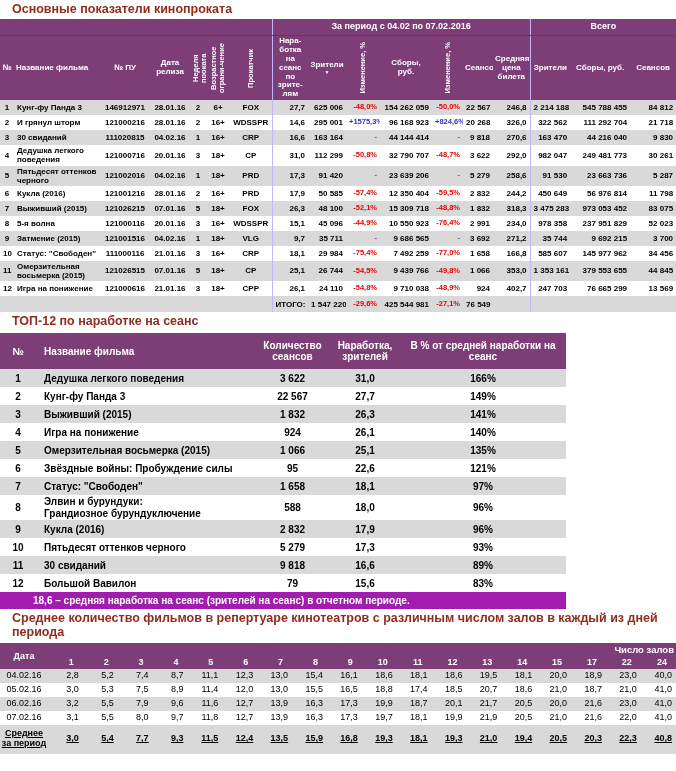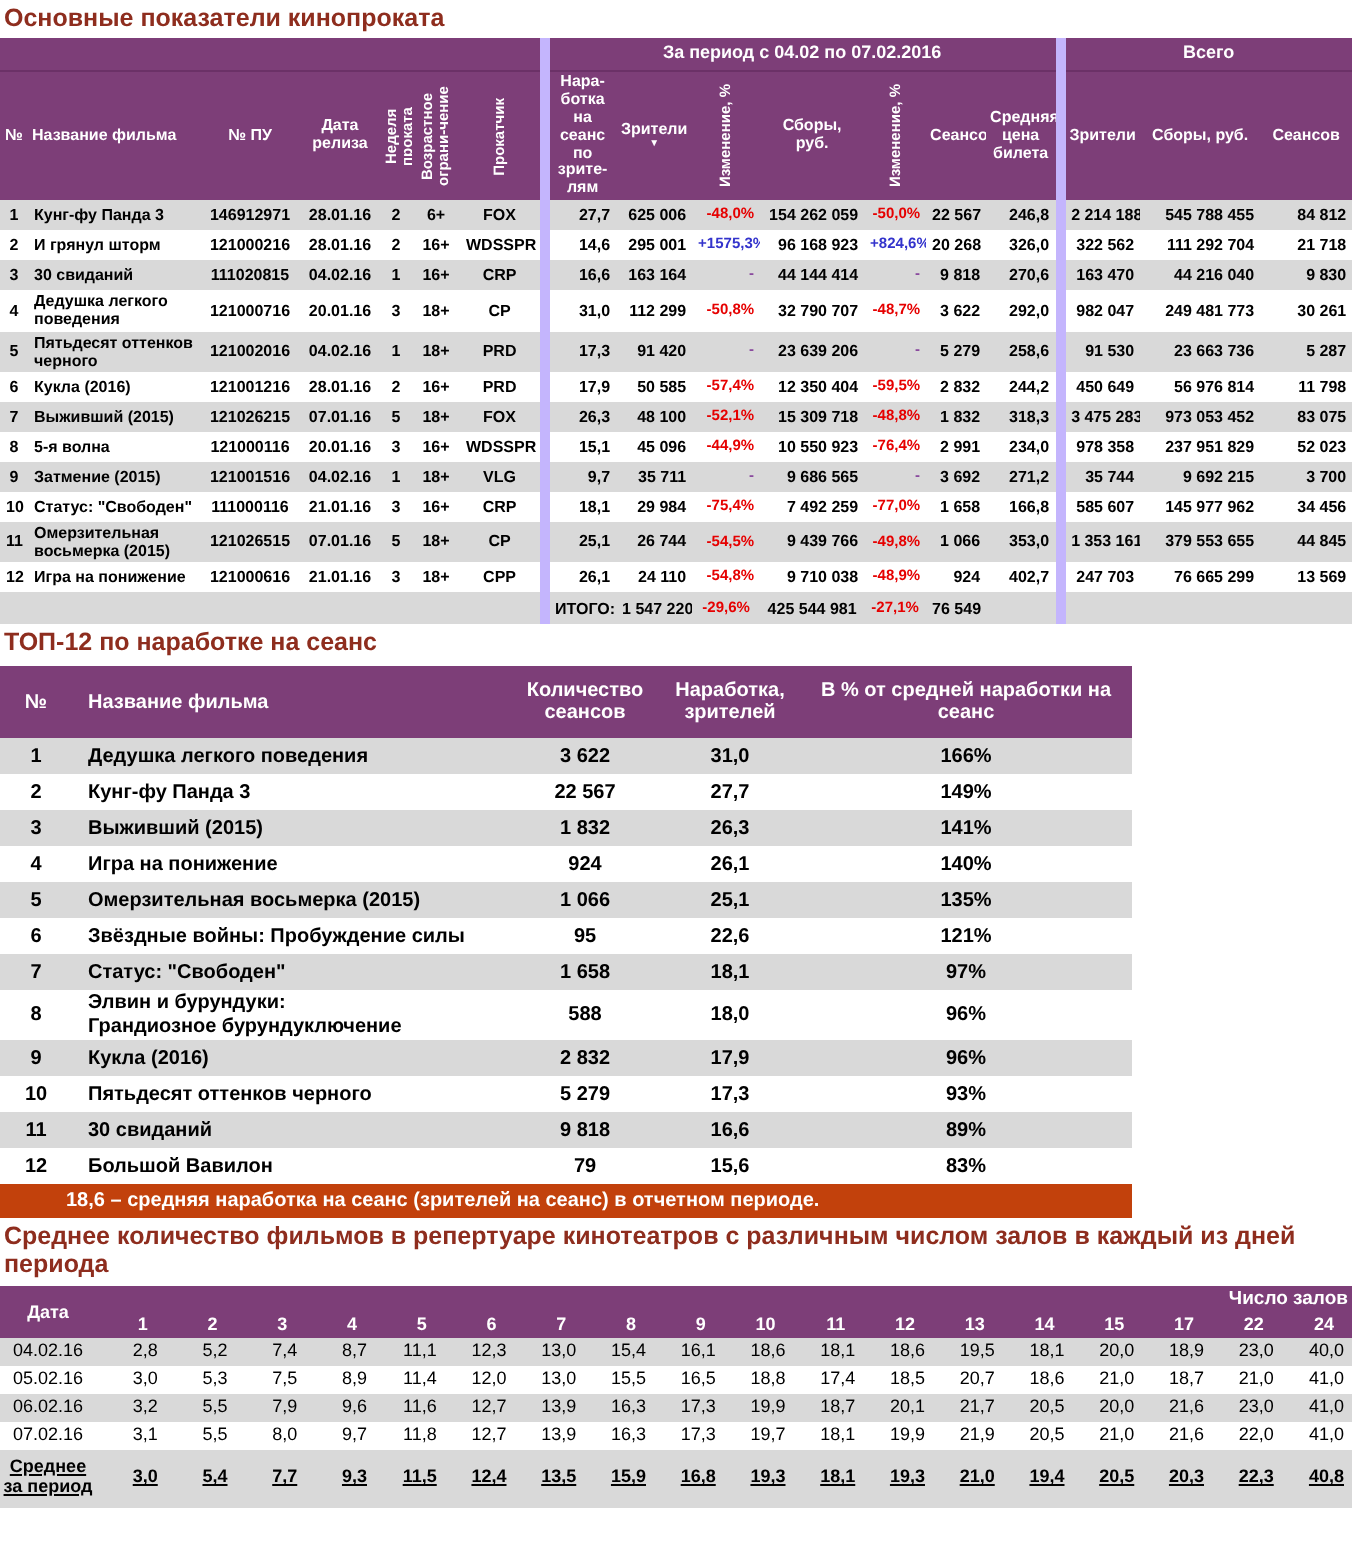--- a/index.html
+++ b/index.html
@@ -1,48 +1,48 @@
 <!DOCTYPE html>
 <html><head>
 <meta charset="utf-8">
 <style>
   html,body{margin:0;padding:0;background:#fff;}
   body{width:676px;font-family:"Liberation Sans",sans-serif;color:#000;}
-  .title{color:#8e2d1e;font-weight:bold;font-size:12.5px;padding:3px 0 3px 2px;line-height:1.05;}
+  .title{color:#8e2d1e;font-weight:bold;font-size:12.5px;padding:3px 0 3px 12px;line-height:1.05;}
   table{border-collapse:collapse;table-layout:fixed;}
   td,th{overflow:hidden;}
 
   
   #t1{width:676px;font-size:8px;font-weight:bold;}
   #t1 th{background:#7d3e78;color:#fff;padding:1px 2px;vertical-align:middle;text-align:center;line-height:1.1;}
   #t1 .span-row th{height:14px;font-size:9px;border-bottom:1px solid #6b3167;}
   #t1 .cols-row th{height:62px;}
   #t1 .vert div{writing-mode:vertical-rl;transform:rotate(180deg);margin:0 auto;line-height:1.05;max-height:58px;font-size:7.5px;}
   #t1 td{padding:1px 3px;line-height:1.15;vertical-align:middle;white-space:nowrap;height:13px;}
   #t1 tr.odd td{background:#d9d9d9;}
   #t1 .c-l{text-align:left;white-space:normal;}
   #t1 .c-c{text-align:center;}
   #t1 .c-r{text-align:right;}
-  .bl{border-left:5px solid #c4b5fd;}
+  .bl{border-left:1px solid #c4b5fd;}
   #t1 .chg{font-size:7.5px;}
   .neg{color:#e60000;margin-top:36px;}
   .pos{color:#3333cc;}
   .dash{color:#8a4a9e;}
-  #t1 tr.totals td{background:#d9d9d9;font-weight:bold;height:14px;text-align:center;}
+  #t1 tr.totals td{background:#d9d9d9;font-weight:bold;height:14px;}
   #t1 tr.share td{background:#fff;font-weight:bold;height:14px;}
   .sort{display:block;font-size:5px;line-height:5px;}
 
   
   #t2{width:566px;font-size:10px;font-weight:bold;margin-top:2px;}
   #t2 th{background:#7d3e78;color:#fff;padding:2px 3px;height:32px;vertical-align:middle;text-align:center;line-height:1.15;}
   #t2 th.c-l{text-align:left;padding-left:8px;}
   #t2 td{padding:1px 4px;height:16px;text-align:center;vertical-align:middle;line-height:1.15;}
   #t2 td.c-l{text-align:left;padding-left:8px;white-space:pre-line;}
   #t2 tr.odd td{background:#d9d9d9;}
-  #t2 .foot td{background:#c2410c;color:#fff;text-align:left;padding-left:33px;height:15px;font-size:10px;margin-left:16px;}
+  #t2 .foot td{background:#a21caf;color:#fff;text-align:left;padding-left:33px;height:15px;font-size:10px;margin-left:16px;}
 
   
   #t3{width:676px;font-size:9px;margin-top:1px;}
   #t3 th{background:#7d3e78;color:#fff;font-weight:bold;vertical-align:middle;text-align:center;padding:0 2px;}
   #t3 .halls-label{height:13px;font-size:9.5px;text-align:right;}
   #t3 .hall-num{height:13px;text-align:right;padding-right:9px;}
   #t3 td{height:14px;text-align:right;padding:0 4px;vertical-align:middle;line-height:1.1;}
   #t3 td.date{text-align:center;padding:0;}
   #t3 tr.odd td{background:#d9d9d9;}
   #t3 tr.avg td{background:#d9d9d9;font-weight:bold;height:29px;text-decoration:underline;}

